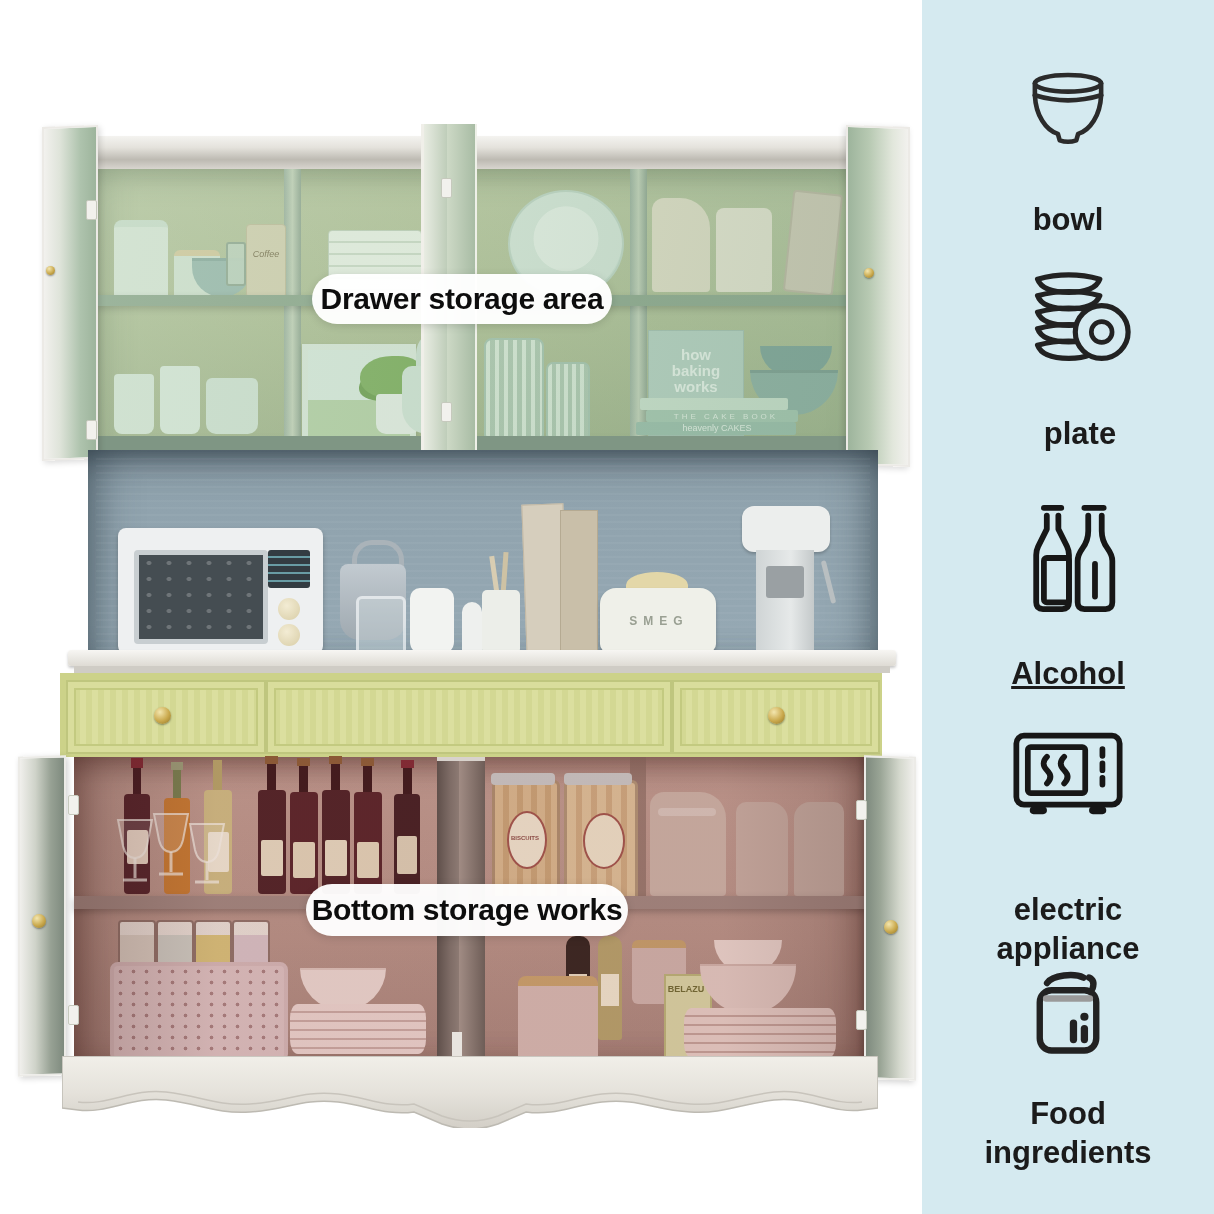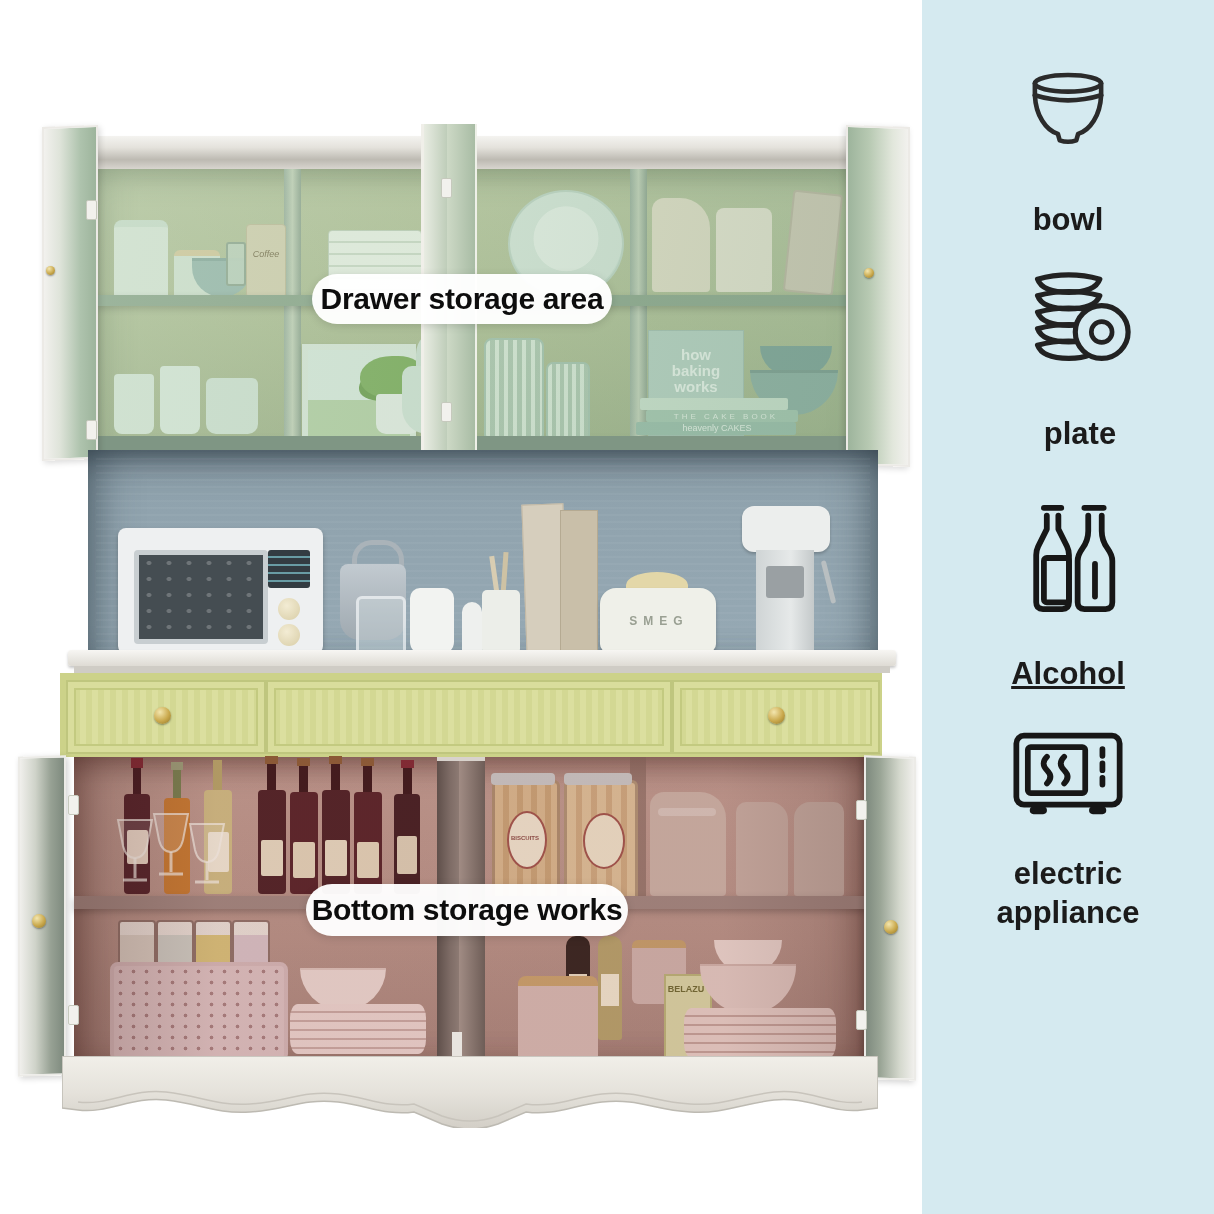--- a/index.html
+++ b/index.html
@@ -346,29 +346,45 @@
           <path d="M33 16 V30 L24 48 Q22 52 22 57 V106 Q22 113 29 113 H49 Q56 113 56 106 V57 Q56 52 54 48 L45 30 V16"></path>
           <rect x="30" y="60" width="26" height="46" rx="3"></rect>
           <path d="M72 8 H92"></path>
           <path d="M76 16 V32 Q76 42 70 50 Q65 57 65 63 V106 Q65 113 72 113 H94 Q101 113 101 106 V63 Q101 57 96 50 Q90 42 90 32 V16"></path>
           <path d="M83 66 V100"></path>
         </g>
       </svg>
       <div class="legend-label" style="margin-top:38px;text-decoration:underline;">Alcohol</div>
     </div>
 
-    <div class="legend-item" style="top:730px;">
+    <div class="legend-item" style="top:730px;gap:36px;">
       <svg width="120" height="88" viewBox="0 0 124 92">
         <g fill="none" stroke="#171717" stroke-width="6" stroke-linejoin="round" stroke-linecap="round">
           <rect x="8" y="6" width="108" height="72" rx="8"></rect>
           <rect x="20" y="18" width="60" height="48" rx="3"></rect>
           <path d="M40 28 q-7 7 0 14 q7 7 0 14"></path>
           <path d="M58 28 q-7 7 0 14 q7 7 0 14"></path>
           <path d="M98 20 V64" stroke-dasharray="7 8"></path>
           <path d="M26 84 h10 M88 84 h10" stroke-width="8"></path>
         </g>
       </svg>
       <div class="legend-label" style="margin-top:36px;">electric appliance</div>
     </div>
 
+    <div class="legend-item" style="top:966px;">
+      <svg width="82" height="96" viewBox="0 0 90 100">
+        <g fill="none" stroke="#222222" stroke-width="7" stroke-linecap="round" stroke-linejoin="round">
+          <path d="M22 16 C28 7 52 5 62 10"></path>
+          <path d="M68 10 q7 3 4 12"></path>
+          <rect x="14" y="24" width="62" height="66" rx="13"></rect>
+        </g>
+        <path d="M21 33 H69" stroke="#9a9a9a" stroke-width="7" stroke-linecap="round" fill="none"></path>
+        <g stroke="#222222" stroke-linecap="round" fill="none">
+          <path d="M51 60 V78" stroke-width="8"></path>
+          <path d="M63 66 V78" stroke-width="8"></path>
+        </g>
+        <circle cx="63" cy="53" r="4.5" fill="#222222"></circle>
+      </svg>
+      <div class="legend-label" style="margin-top:32px;">Food ingredients</div>
+    </div>
 
   </aside>
 </div>
 
 </body></html>

